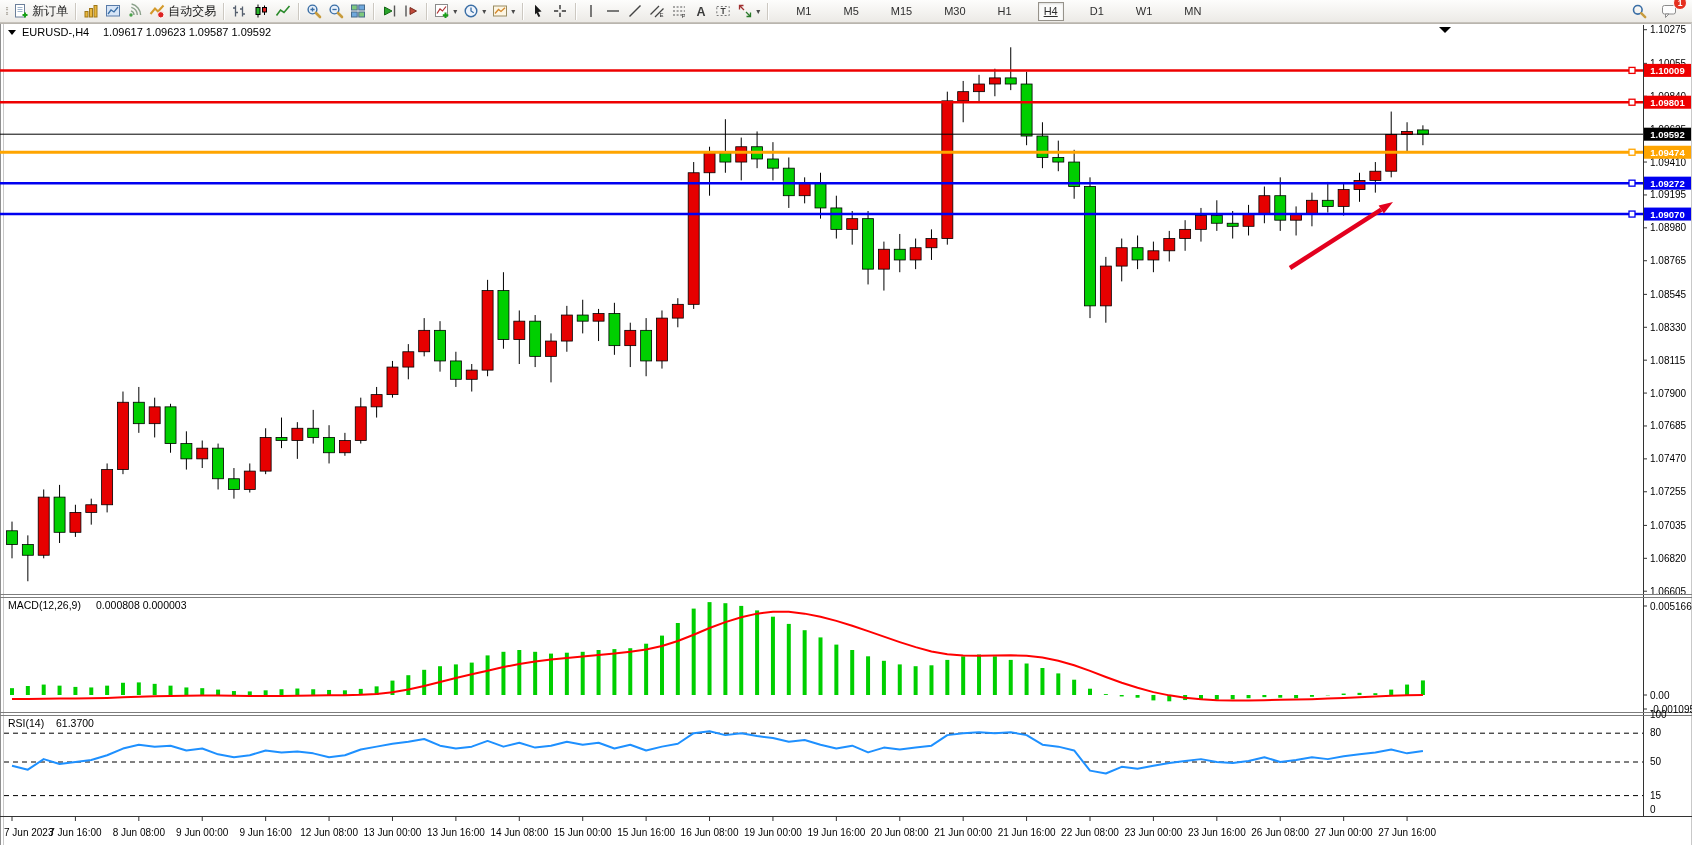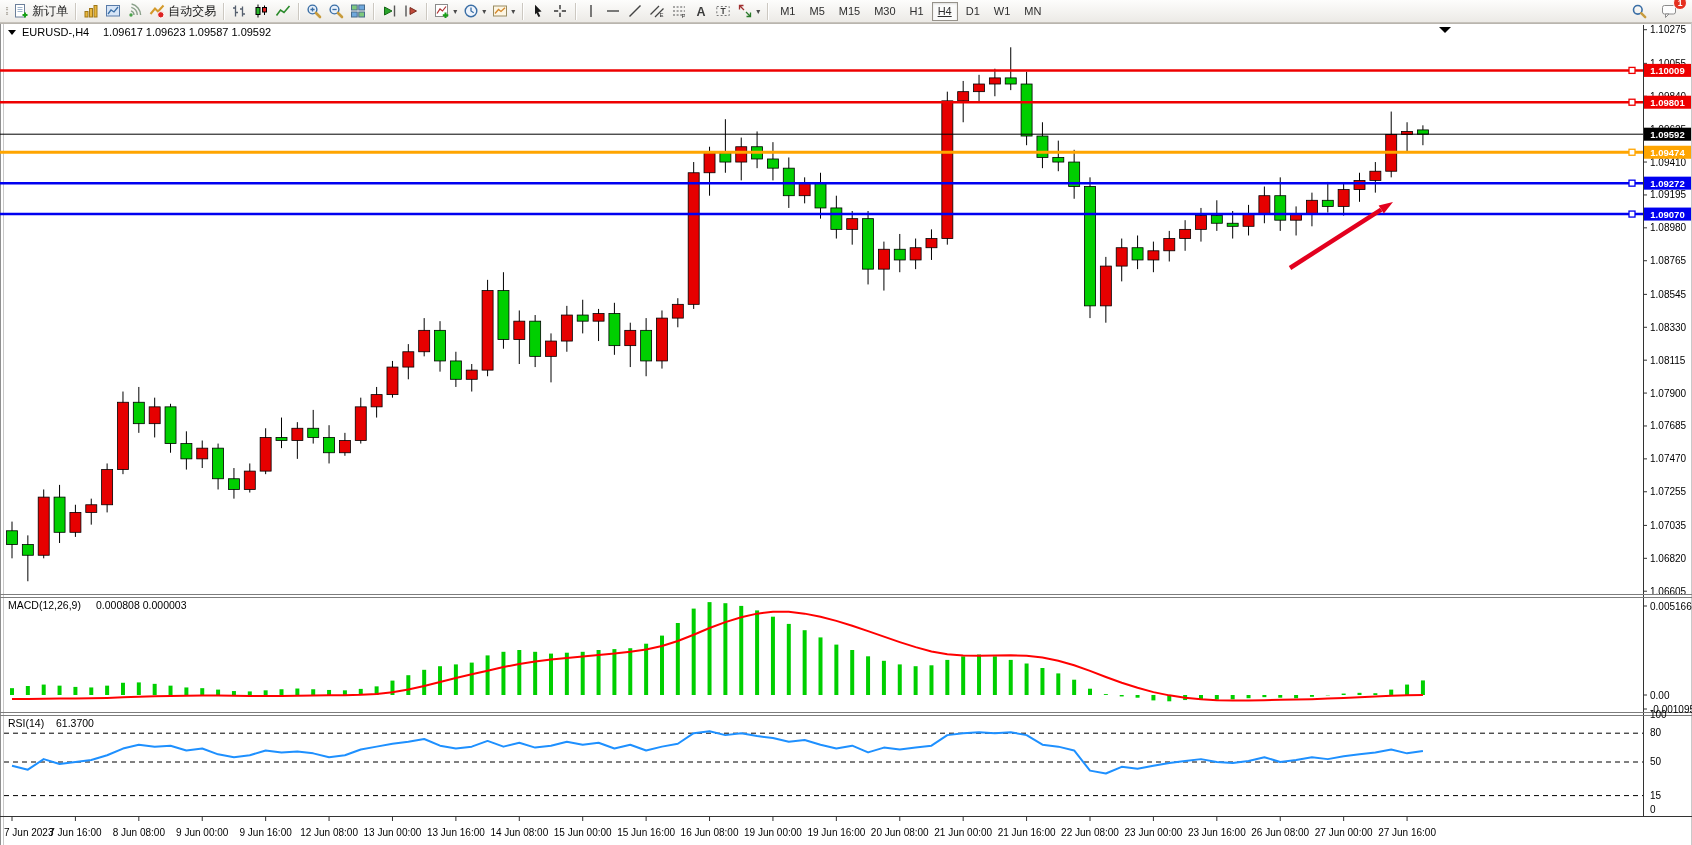--- a/index.html
+++ b/index.html
@@ -198,21 +198,21 @@
       </span>
       <span class="tbtn">
         <svg viewBox="0 0 16 16">
           <path d="M2.5 6.5 L2.5 2.5 L6.5 2.5 M2.5 2.5 L7 7" stroke="#a03030" fill="none" stroke-width="1.3"></path>
           <path d="M13.5 9.5 L13.5 13.5 L9.5 13.5 M13.5 13.5 L9 9" stroke="#2a7a2a" fill="none" stroke-width="1.3"></path>
         </svg>
         <span class="dd">▾</span>
       </span>
       <span class="sep"></span>
     </div>
-  <div id="tb-frames" style="display:flex;align-items:center;gap:2px;margin-left:2px;">
+  <div id="tb-frames" style="display:flex;align-items:center;gap:20px;margin-left:18px;">
       <span class="tf">M1</span>
       <span class="tf">M5</span>
       <span class="tf">M15</span>
       <span class="tf">M30</span>
       <span class="tf">H1</span>
       <span class="tf active">H4</span>
       <span class="tf">D1</span>
       <span class="tf">W1</span>
       <span class="tf">MN</span>
     </div>

